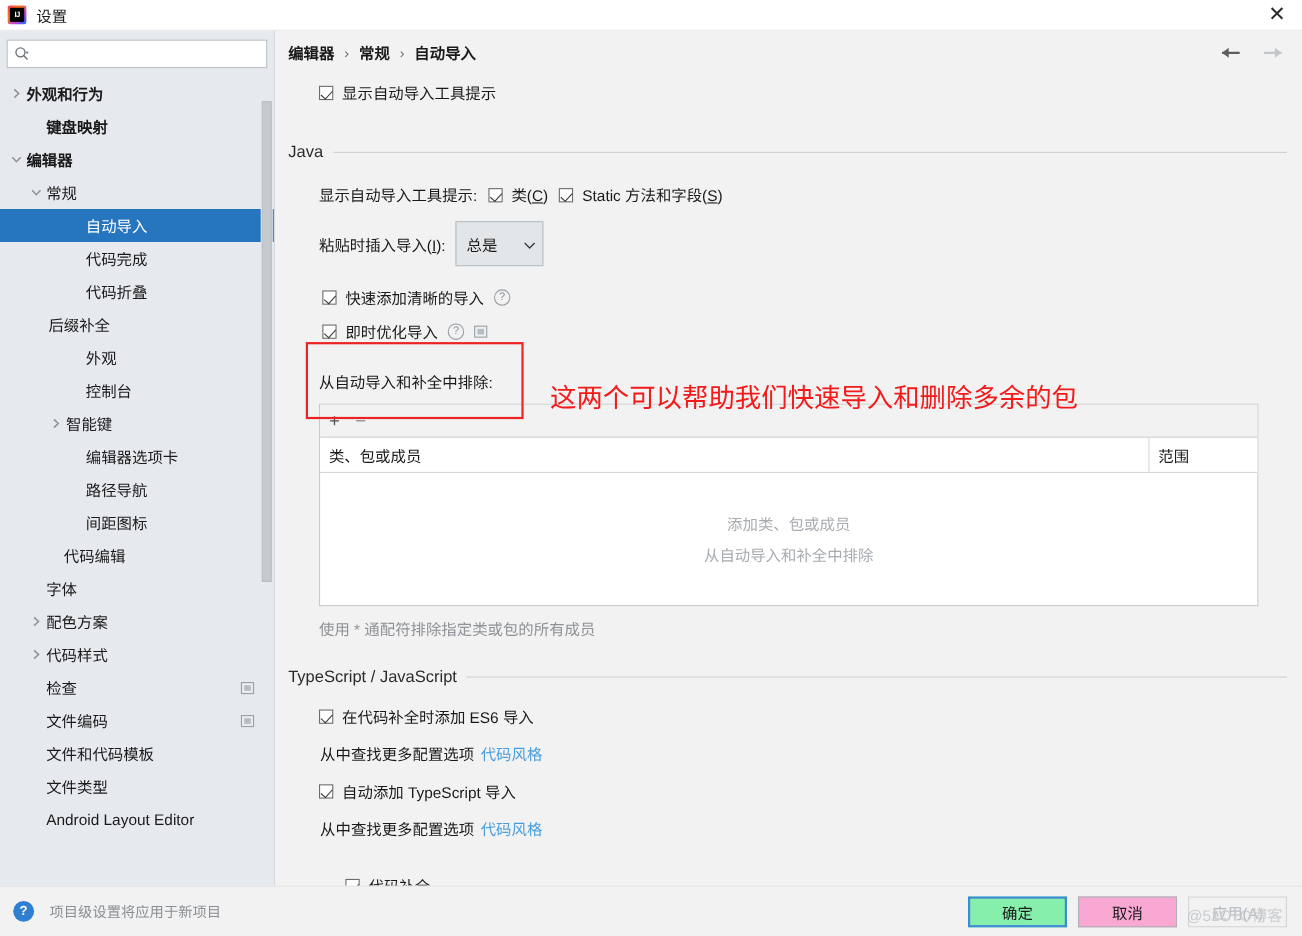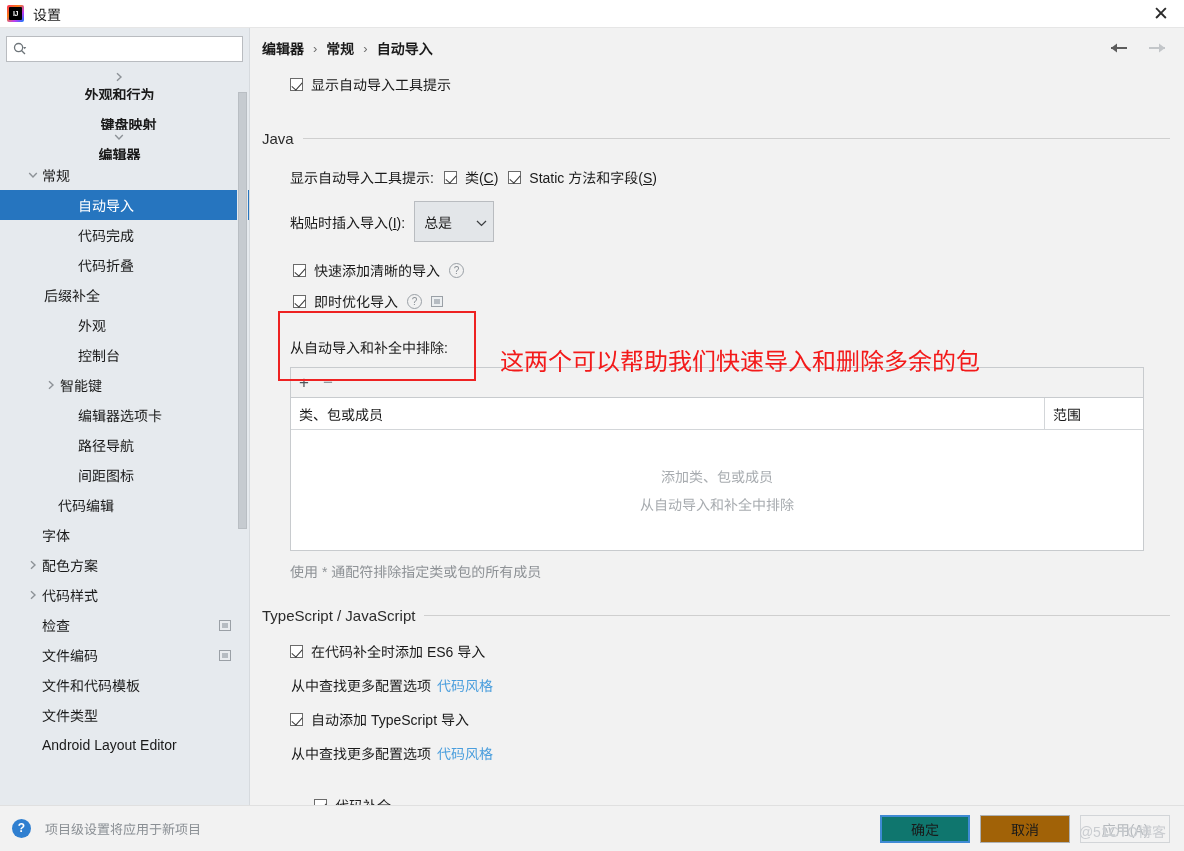--- a/index.html
+++ b/index.html
@@ -47,21 +47,21 @@
   .search-input {
     border:0; outline:none; background:transparent; flex:1; height:24px; font-size:13px;
     font-family:"Liberation Sans", sans-serif; color:#1a1a1a; padding-left:4px;
   }
   .tree { flex:1; overflow:hidden; position:relative; padding-top:2px; }
   .tree-item {
     height:30px; display:flex; align-items:center; font-size:14px; color:#1a1a1a;
     white-space:nowrap; padding-right:18px; position:relative;
   }
   .tree-item.sel { background:#2675bf; color:#ffffff; }
-  .tree-item.bold { font-weight:bold;flex-direction:column; }
+  .tree-item.bold { font-weight:bold; }
   .twisty { width:14px; height:14px; flex:0 0 auto; display:flex; align-items:center; justify-content:center; margin-right:2px;}
   .twisty svg { display:block; }
   .tree-label { overflow:hidden; text-overflow:ellipsis; }
   .tree-badge { margin-left:auto; width:12px; height:11px; border:1px solid #9aa0a6; background:#e9ecef; flex:0 0 auto; position:relative;}
   .tree-badge::after{content:"";position:absolute;left:2px;top:2px;right:2px;bottom:2px;background:#b6bcc2;}
   .sb-track { position:absolute; right:1px; top:62px; width:11px; height:442px; background:#e6eaee; }
   .sb-thumb { position:absolute; right:2px; top:64px; width:9px; height:437px; background:#c6cbd0; border:1px solid #b9bec3; }
 
   
   .main { flex:1; display:flex; flex-direction:column; min-width:0; background:#f2f2f2; position:relative;}
@@ -127,24 +127,24 @@
   
   .footer {
     height:46px; min-height:46px; background:#f2f2f2; display:flex; align-items:center;
     padding:0 14px 0 12px; border-top:1px solid #e0e0e0;
   }
   .footer-help { width:19px; height:19px; border-radius:50%; background:#2f7fd0; color:#fff; font-size:12px;
       text-align:center; line-height:19px; font-weight:bold; flex:0 0 auto;}
   .footer-text { margin-left:14px; color:#8a8f94; font-size:13px; }
   .footer-btns { margin-left:auto; display:flex; gap:10px; align-items:center; position:relative;}
   .btn {
-    min-width:90px; height:28px; background:#a16207; border:1px solid #adb1b5; font-size:14px;
+    min-width:90px; height:28px; background:#f9a8d4; border:1px solid #adb1b5; font-size:14px;
     display:flex; align-items:center; justify-content:center; color:#1a1a1a; padding:0 10px;
   }
-  .btn.default { border:2px solid #3f8ad4; background:#0f766e; }
+  .btn.default { border:2px solid #3f8ad4; background:#86efac; }
   .btn.disabled { color:#b5b9bd; border-color:#d2d5d8; background:#f2f2f2; }
   .watermark {
     position:absolute; right:4px; top:6px; font-size:14px; color:#c9ccd0; white-space:nowrap;
     font-family:"Liberation Sans", sans-serif;
   }
 </style>
 </head>
 <body>
 
 <div class="window">

